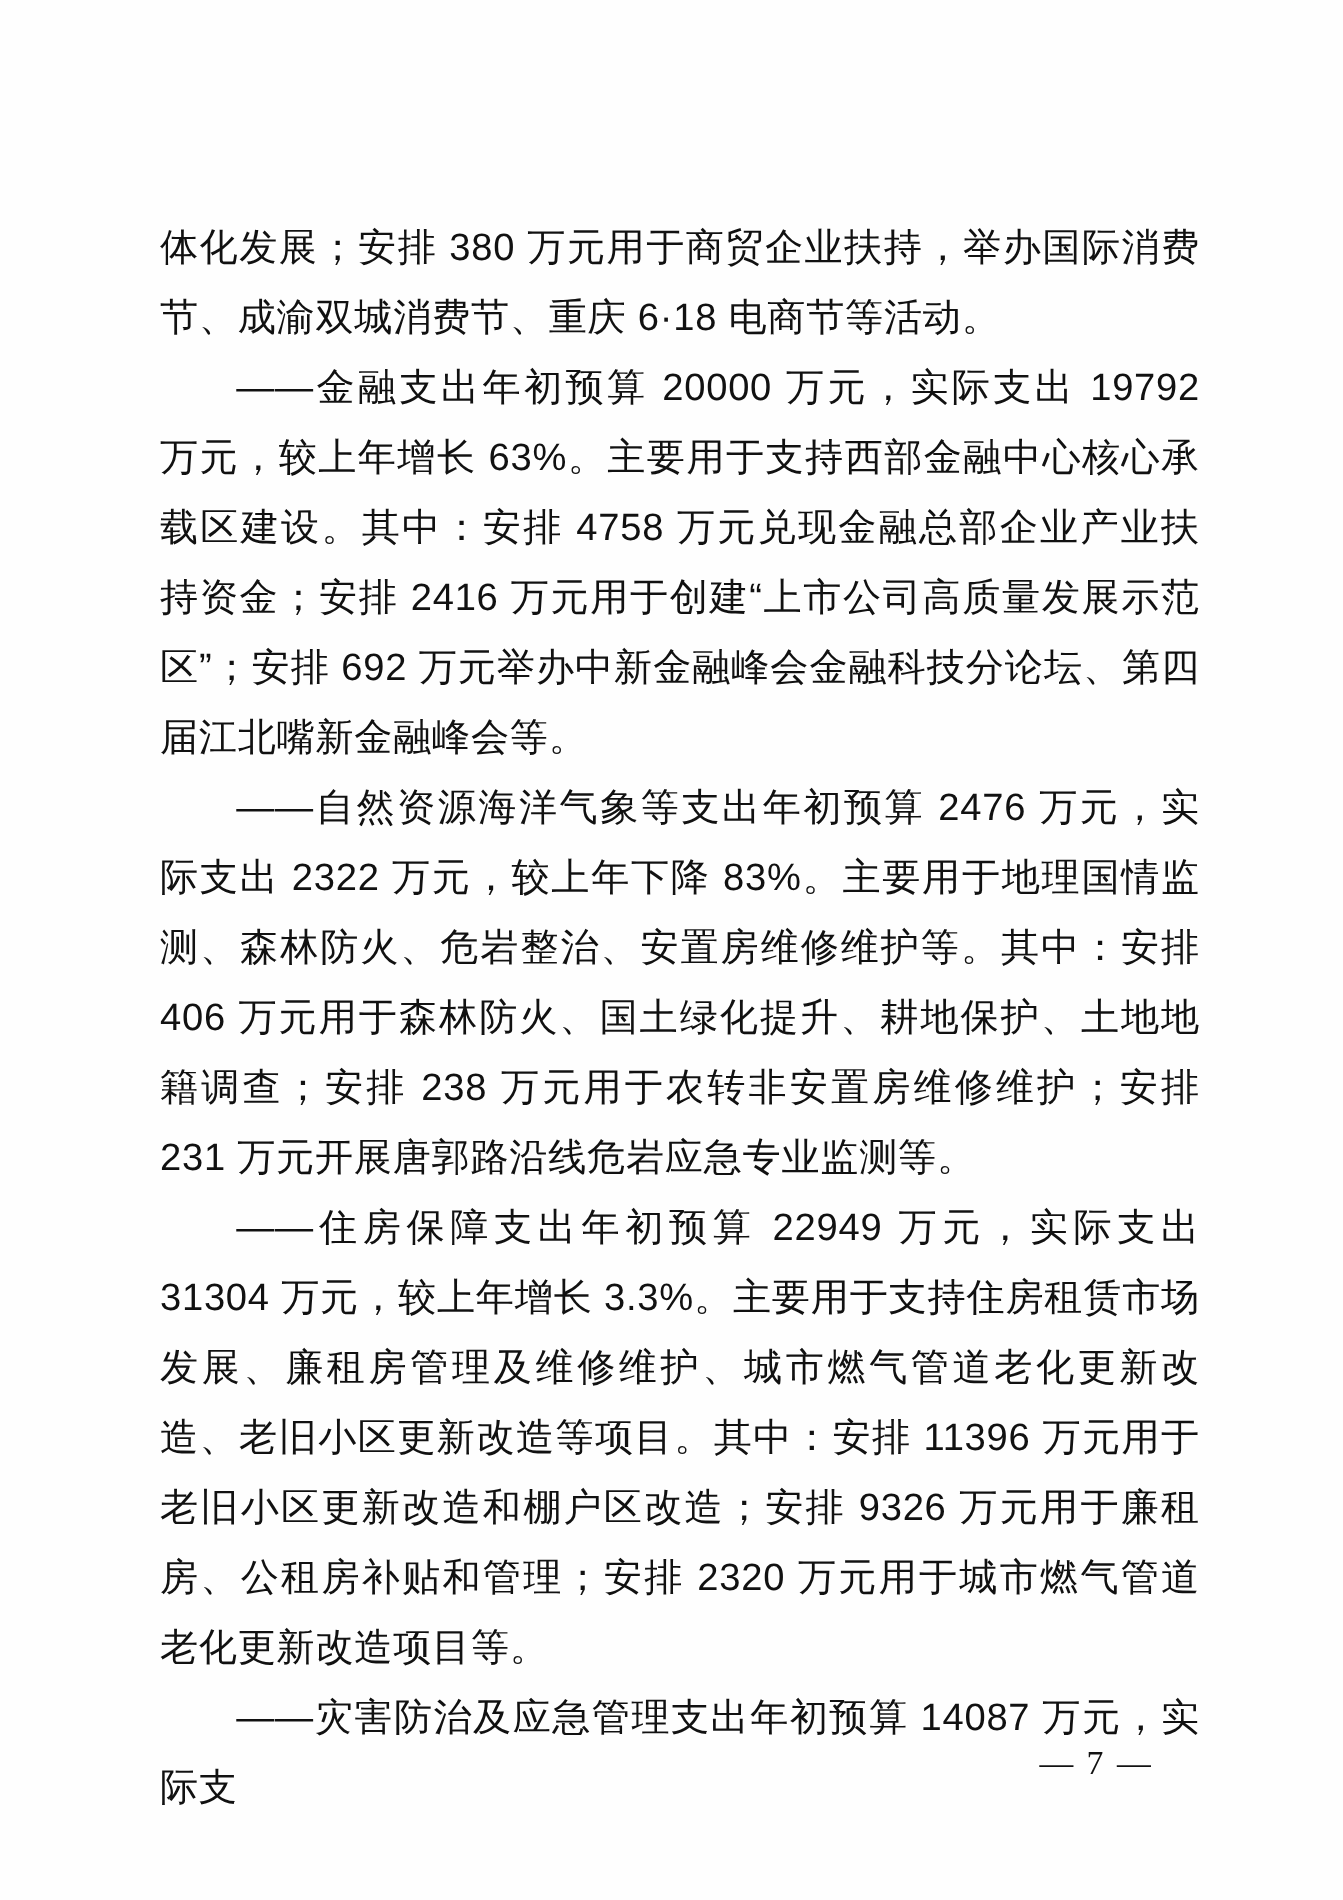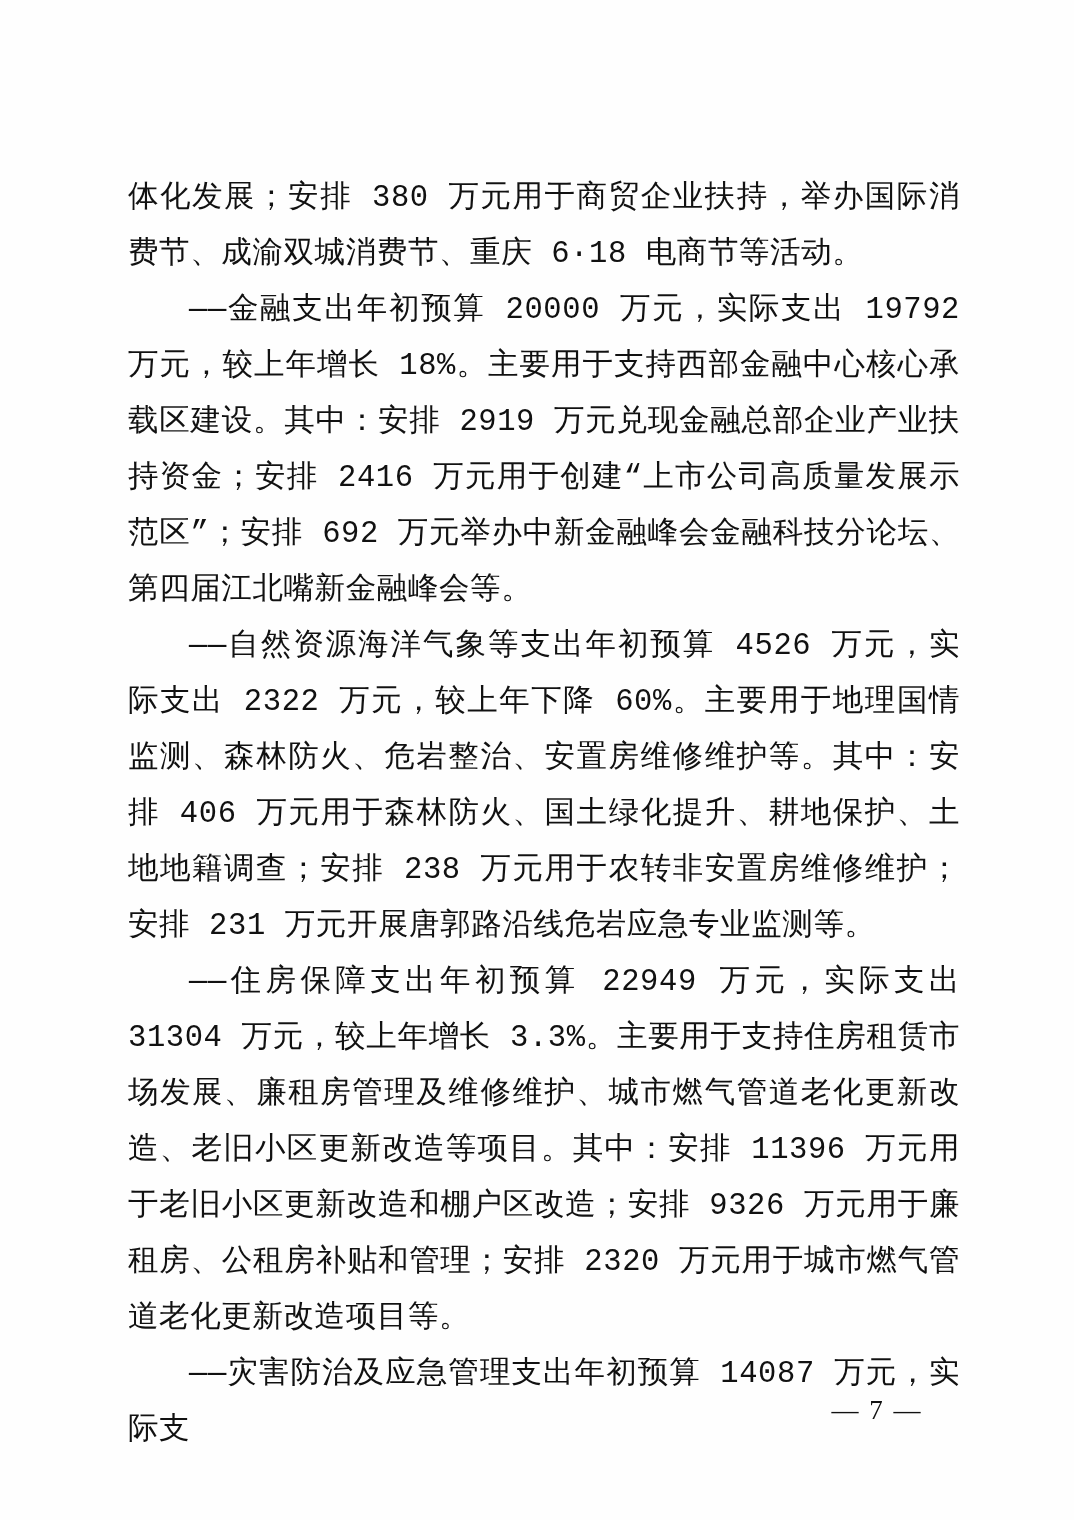--- a/index.html
+++ b/index.html
@@ -30,21 +30,21 @@
     width: 832px;
   }
   p.para {
     margin: 0 0 0 0;
     font-size: 30.5px;
     line-height: 56px;
     text-align: justify;
     text-justify: inter-ideograph;
     letter-spacing: 0.6px;
     color: #111111;
-    font-family: Liberation Mono, monospace;
+    font-family: Liberation Sans, sans-serif;
   }
   p.para.indent {
     text-indent: 61px;
   }
   .page-number {
     position: absolute;
     left: 0;
     top: 1395px;
     width: 1074px;
     text-align: center;
@@ -56,21 +56,21 @@
     display: inline-block;
     margin-left: 680px;
   }
 </style>
 </head>
 <body>
 
 <div class="page">
   <div class="content">
     <p class="para">体化发展；安排 380 万元用于商贸企业扶持，举办国际消费节、成渝双城消费节、重庆 6·18 电商节等活动。</p>
-    <p class="para indent">——金融支出年初预算 20000 万元，实际支出 19792 万元，较上年增长 18%。主要用于支持西部金融中心核心承载区建设。其中：安排 2919 万元兑现金融总部企业产业扶持资金；安排 2416 万元用于创建“上市公司高质量发展示范区”；安排 692 万元举办中新金融峰会金融科技分论坛、第四届江北嘴新金融峰会等。</p>
-    <p class="para indent">——自然资源海洋气象等支出年初预算 4526 万元，实际支出 2322 万元，较上年下降 60%。主要用于地理国情监测、森林防火、危岩整治、安置房维修维护等。其中：安排 406 万元用于森林防火、国土绿化提升、耕地保护、土地地籍调查；安排 238 万元用于农转非安置房维修维护；安排 231 万元开展唐郭路沿线危岩应急专业监测等。</p>
+    <p class="para indent">——金融支出年初预算 20000 万元，实际支出 19792 万元，较上年增长 63%。主要用于支持西部金融中心核心承载区建设。其中：安排 4758 万元兑现金融总部企业产业扶持资金；安排 2416 万元用于创建“上市公司高质量发展示范区”；安排 692 万元举办中新金融峰会金融科技分论坛、第四届江北嘴新金融峰会等。</p>
+    <p class="para indent">——自然资源海洋气象等支出年初预算 2476 万元，实际支出 2322 万元，较上年下降 83%。主要用于地理国情监测、森林防火、危岩整治、安置房维修维护等。其中：安排 406 万元用于森林防火、国土绿化提升、耕地保护、土地地籍调查；安排 238 万元用于农转非安置房维修维护；安排 231 万元开展唐郭路沿线危岩应急专业监测等。</p>
     <p class="para indent">——住房保障支出年初预算 22949 万元，实际支出 31304 万元，较上年增长 3.3%。主要用于支持住房租赁市场发展、廉租房管理及维修维护、城市燃气管道老化更新改造、老旧小区更新改造等项目。其中：安排 11396 万元用于老旧小区更新改造和棚户区改造；安排 9326 万元用于廉租房、公租房补贴和管理；安排 2320 万元用于城市燃气管道老化更新改造项目等。</p>
     <p class="para indent">——灾害防治及应急管理支出年初预算 14087 万元，实际支</p>
   </div>
   <div class="page-number">
     <span class="pn-inner">— 7 —</span>
   </div>
 </div>
 
 </body></html>

